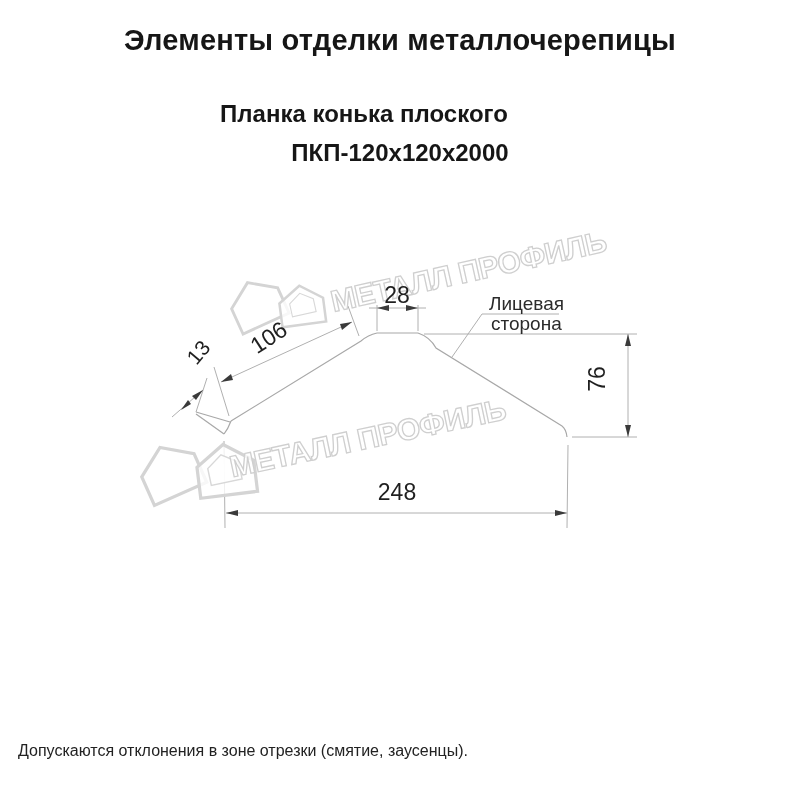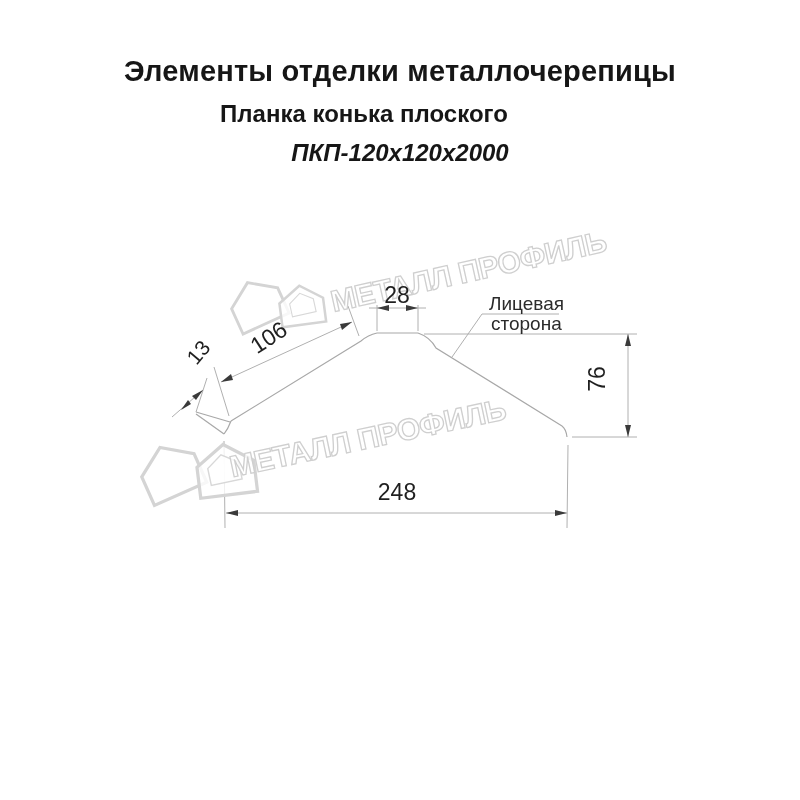--- a/index.html
+++ b/index.html
@@ -2,29 +2,29 @@
 <html><head>
 <meta charset="utf-8">
 <style>
   html,body{margin:0;padding:0;}
   body{
     width:800px;height:800px;background:#ffffff;position:relative;overflow:hidden;
     font-family:"Liberation Sans", sans-serif;
   }
   .title{
     position:absolute;top:24px;left:0;width:800px;text-align:center;
-    font-size:29px;font-weight:bold;color:#161616;letter-spacing:.2px;margin-top:31px;
+    font-size:29px;font-weight:bold;color:#161616;letter-spacing:.2px;
   }
   .subtitle{
     position:absolute;top:100px;left:0;width:728px;text-align:center;
     font-size:24px;font-weight:bold;color:#161616;
   }
   .product-code{
     position:absolute;top:139px;left:0;width:800px;text-align:center;
-    font-size:24px;font-weight:bold;color:#161616;font-style:italic;
+    font-size:24px;font-weight:bold;color:#161616;
   }
   .footer{
     position:absolute;left:18px;top:740px;font-size:16px;color:#222;line-height:22px;
   }
   svg{position:absolute;left:0;top:0;}
   .draw-line{stroke:#a8a8a8;stroke-width:1.2;fill:none;}
   .thin-line{stroke:#b0b0b0;stroke-width:1;fill:none;}
   .arrow{fill:#3a3a3a;stroke:none;}
   .dim-text{font-size:23px;fill:#1f1f1f;}
   .dim-text-small{font-size:21px;fill:#1f1f1f;}
@@ -121,13 +121,14 @@
     <text class="dim-text" transform="translate(273,344) rotate(-33)" text-anchor="middle">106</text>
     <text class="dim-text-small" transform="translate(204,357) rotate(-50)" text-anchor="middle">13</text>
     <text class="dim-text" transform="translate(605,379) rotate(-90)" text-anchor="middle">76</text>
     <text class="dim-text" x="397" y="500" text-anchor="middle">248</text>
     <text class="label-text" x="489" y="310">Лицевая</text>
     <text class="label-text" x="491" y="330">сторона</text>
   </g>
 </svg>
 
 <div class="footer">
+  <div>Допускаются отклонения в зоне отрезки (смятие, заусенцы).</div>
 </div>
 
 </body></html>

